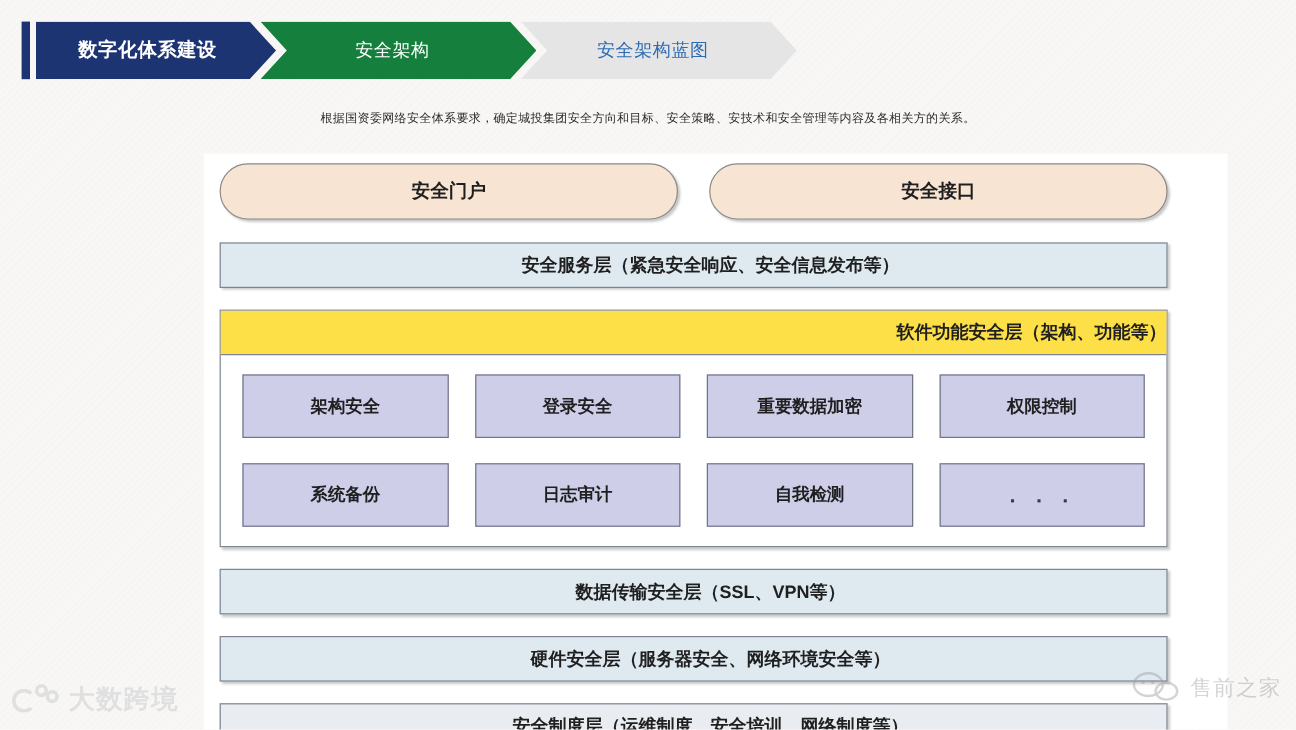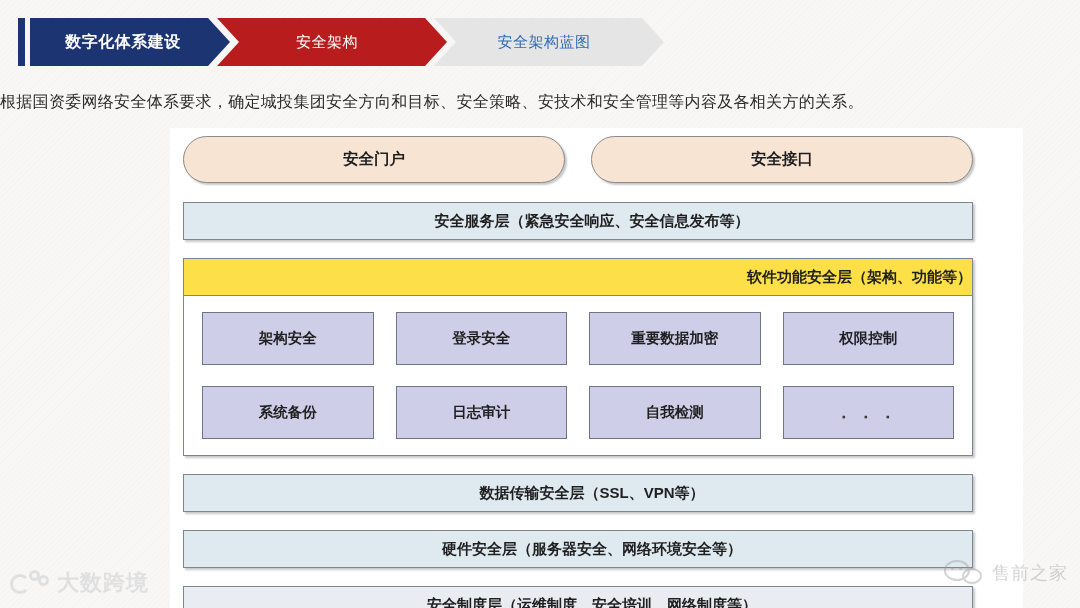--- a/index.html
+++ b/index.html
@@ -48,40 +48,40 @@
     background: #1d3472;
     color: #ffffff;
     font-weight: bold;
     font-size: 16px;
     clip-path: polygon(0 0, calc(100% - 22px) 0, 100% 50%, calc(100% - 22px) 100%, 0 100%);
     padding-right: 14px;
   }
   .chev-2 {
     width: 230px;
     margin-left: -13px;
-    background: #b91c1c;
+    background: #15803d;
     color: #ffffff;
     clip-path: polygon(0 0, calc(100% - 22px) 0, 100% 50%, calc(100% - 22px) 100%, 0 100%, 22px 50%);
     padding-right: 10px;
   }
   .chev-3 {
     width: 230px;
     margin-left: -13px;
     background: #e5e5e5;
     color: #2f6bb3;
     clip-path: polygon(0 0, calc(100% - 22px) 0, 100% 50%, calc(100% - 22px) 100%, 0 100%, 22px 50%);
     padding-right: 10px;
   }
 
   
   .description {
     position: absolute;
     left: 0; right: 0; top: 92px;
-    text-align: left;
-    font-size: 16px;
+    text-align: center;
+    font-size: 10px;
     color: #2b2b2b;
     letter-spacing: 0.3px;
   }
 
   
   .card {
     position: absolute;
     left: 170px; top: 128px;
     width: 853px; height: 480px;
     background: #ffffff;

